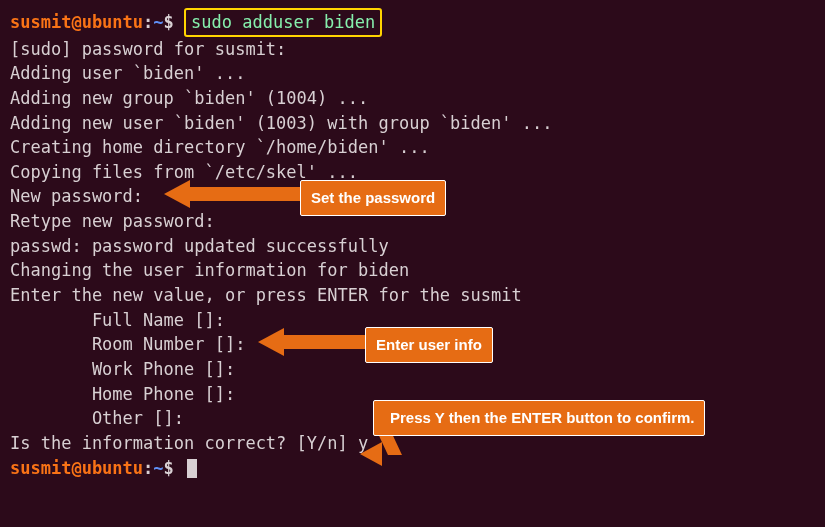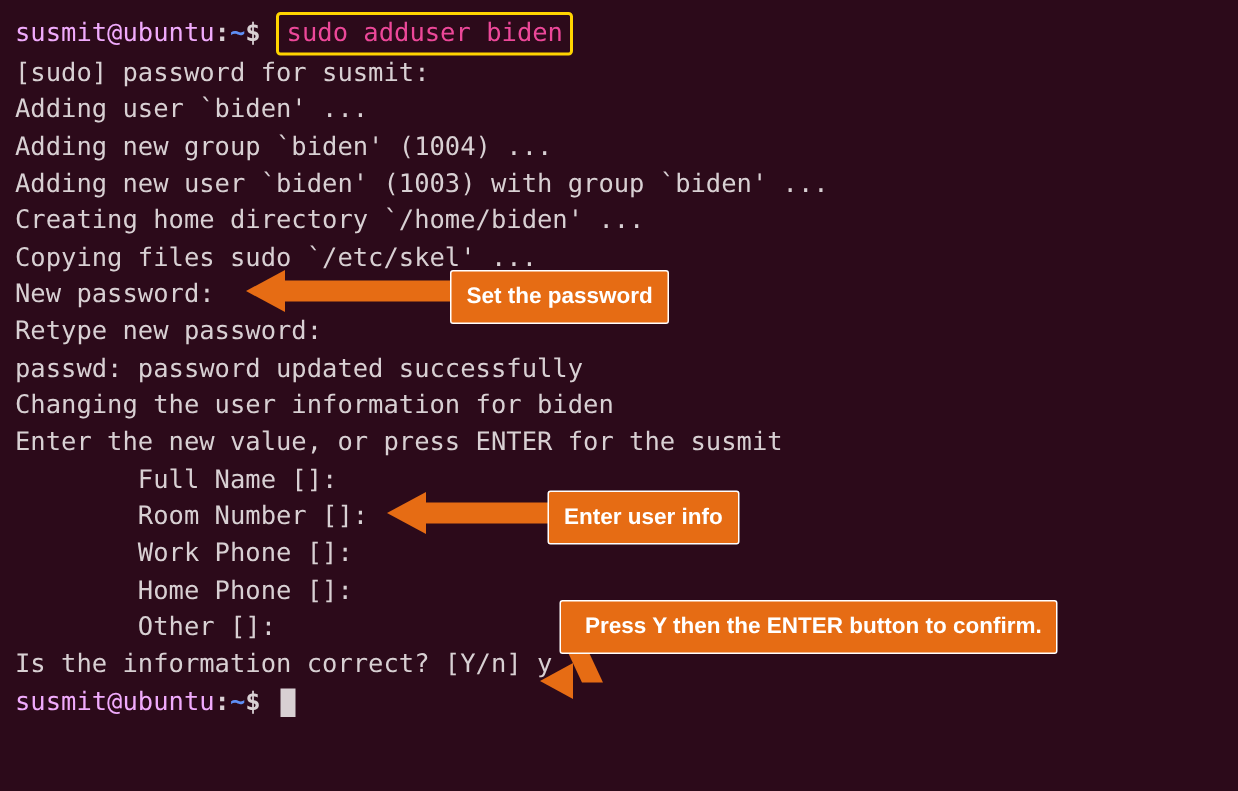--- a/index.html
+++ b/index.html
@@ -9,25 +9,25 @@
       font-size: 17px;
       line-height: 1.45;
       color: #d8d0d3;
       width: 825px;
       height: 527px;
       padding: 8px 10px;
       position: relative;
       overflow: hidden;
     }
     .line { white-space: pre; position: relative; }
-    .prompt-user { color: #f0abfc; font-weight: normal; }
+    .prompt-user { color: #f97316; font-weight: bold; }
     .prompt-colon { color: #d8d0d3; font-weight: bold; }
     .prompt-tilde { color: #5f8ff5; font-weight: bold; }
     .prompt-dollar { color: #d8d0d3; font-weight: bold; }
-    .cmd { color: #ec4899; margin-top: 19px; }
+    .cmd { color: #86efac; margin-top: 19px; }
     .highlight-box {
       border: 2px solid #ffd400;
       padding: 0 5px;
       border-radius: 3px;
       display: inline-block;
     }
     .cursor {
       display: inline-block;
       width: 10px;
       height: 19px;
@@ -62,21 +62,21 @@
   </style>
 </head>
 <body>
 
 <div class="line"><span class="prompt-user">susmit@ubuntu</span><span class="prompt-colon">:</span><span class="prompt-tilde">~</span><span class="prompt-dollar">$</span> <span class="highlight-box"><span class="cmd">sudo adduser biden</span></span></div>
 <div class="line">[sudo] password for susmit:</div>
 <div class="line">Adding user `biden' ...</div>
 <div class="line">Adding new group `biden' (1004) ...</div>
 <div class="line">Adding new user `biden' (1003) with group `biden' ...</div>
 <div class="line">Creating home directory `/home/biden' ...</div>
-<div class="line">Copying files sudo `/etc/skel' ...</div>
+<div class="line">Copying files from `/etc/skel' ...</div>
 <div class="line">New password:</div>
 <div class="line">Retype new password:</div>
 <div class="line">passwd: password updated successfully</div>
 <div class="line">Changing the user information for biden</div>
 <div class="line">Enter the new value, or press ENTER for the susmit</div>
 <div class="line">        Full Name []:</div>
 <div class="line">        Room Number []:</div>
 <div class="line">        Work Phone []:</div>
 <div class="line">        Home Phone []:</div>
 <div class="line">        Other []:</div>

